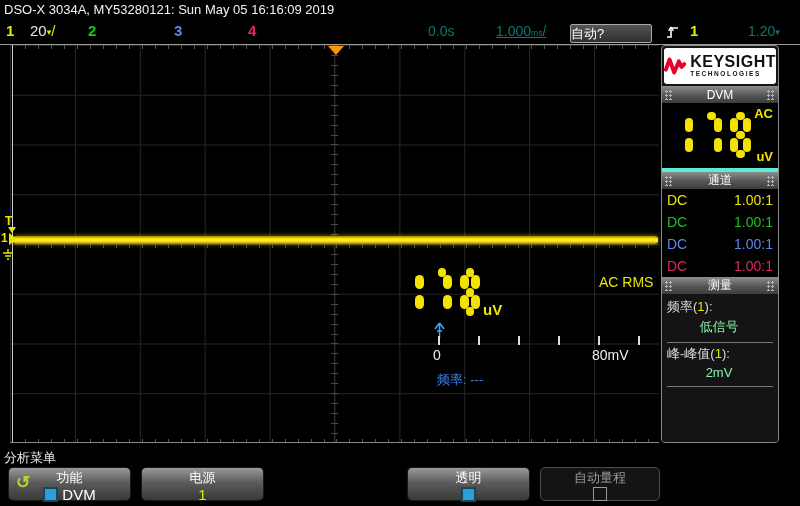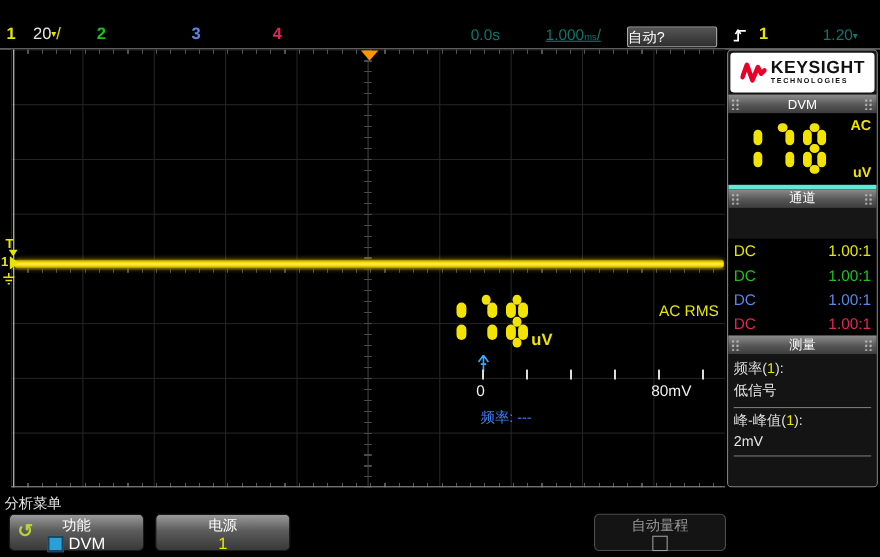--- a/index.html
+++ b/index.html
@@ -50,45 +50,45 @@
   .big-unit{left:483px;top:301px;color:#f2e400;font-size:15px;font-weight:bold;}
   .acrms{left:599px;top:274px;color:#e6e600;font-size:14px;}
   .meter-ticks{left:438px;top:336px;width:204px;height:9px;
     background-image:repeating-linear-gradient(to right,#ddd 0 2px,transparent 2px 40px);}
   .meter-zero{left:433px;top:347px;font-size:14px;color:#eee;}
   .meter-max{left:592px;top:347px;font-size:14px;color:#eee;}
   .freqline{left:437px;top:371px;font-size:13px;color:#3b82f6;}
   .cursor-arrow{left:433px;top:322px;}
 
   
-  .panel{left:661px;top:45px;width:137px;height:398px;background:#161616;
+  .panel{left:661px;top:45px;width:118px;height:398px;background:#161616;
     border:1px solid #8a8a8a;border-radius:4px;box-sizing:border-box;overflow:hidden;
     display:flex;flex-direction:column;}
   .logo-box{margin:2px;height:36px;background:#fff;border-radius:3px;display:flex;
     align-items:center;justify-content:center;gap:4px;}
   .logo-text{line-height:1;color:#111;}
   .logo-brand{font-size:16px;font-weight:bold;letter-spacing:.5px;}
   .logo-sub{font-size:6.5px;font-weight:bold;letter-spacing:1.55px;margin-top:1px;}
   .sect-head{height:17px;background:linear-gradient(#8d8d8d,#565656 55%,#3c3c3c);
     display:flex;align-items:center;justify-content:space-between;padding:0 3px;flex:0 0 auto;}
   .sect-title{flex:1;text-align:center;font-size:12px;color:#fff;}
   .grip{width:8px;height:10px;
     background-image:radial-gradient(circle at 1.5px 1.5px,#b5b5b5 1px,transparent 1.4px);
     background-size:4px 4px;}
   .dvm-disp{position:relative;height:65px;background:#000;border-bottom:4px solid #5eead4;flex:0 0 auto;}
   .dvm-disp .segwrap{position:absolute;left:16px;top:9px;}
   .dvm-ac{position:absolute;right:5px;top:3px;color:#f2e400;font-size:13px;font-weight:bold;}
   .dvm-uv{position:absolute;right:5px;bottom:4px;color:#f2e400;font-size:13px;font-weight:bold;}
-  .chan-rows{background:#000;flex:0 0 auto;margin-top:28px;}
+  .chan-rows{background:#000;flex:0 0 auto;}
   .chan-row{display:flex;justify-content:space-between;padding:2px 5px;font-size:14px;height:18px;align-items:center;}
   .meas-body{flex:1;background:#141414;padding:2px 5px 0 5px;font-size:13px;}
   .meas-row{border-bottom:1px solid #777;padding:2px 0 3px 0;}
   .meas-label{color:#ddd;}
   .meas-src{color:#e6e600;}
-  .meas-val{text-align:left;color:#e5e5e5;padding:2px 2px 3px 0;}
+  .meas-val{text-align:center;color:#86efac;padding:2px 2px 3px 0;}
 
   
   .autobtn{left:570px;top:24px;width:80px;height:17px;border:1px solid #aaa;border-radius:2px;
     background:linear-gradient(#555,#2e2e2e);color:#fff;font-size:13px;text-align:left;line-height:17px;}
 
   
   .menu-label{left:4px;top:449px;font-size:13px;color:#e5e5e5;}
   .softkey{position:absolute;top:467px;height:34px;width:123px;border-radius:5px;
     background:linear-gradient(#9a9a9a,#5c5c5c 45%,#393939);border:1px solid #1a1a1a;
     box-sizing:border-box;text-align:center;color:#fff;}
@@ -99,20 +99,21 @@
   .chk.empty{background:transparent;border:1px solid #9a9a9a;width:12px;height:12px;}
   .backicon{position:absolute;left:7px;top:4px;font-size:17px;font-weight:bold;color:#b8d430;}
 
   .yellow{color:#e6e600;} .white{color:#0f766e;}
 </style>
 </head>
 <body>
 
 <div id="screen">
 
+  <div class="abs titlebar">DSO-X 3034A, MY53280121: Sun May 05 16:16:09 2019</div>
 
   <div class="abs statusbar">
     <span class="abs chnum" style="left:6px;top:2px;">
       <span style="color: rgb(230, 230, 0);">1</span>
     </span>
     <span class="abs" style="left:30px;top:2px;font-size:15px;">
       <span style="color: #e5e5e5;">20</span><span class="scaleglyph" style="color: rgb(230, 230, 0);">▾</span><span style="color: rgb(230, 230, 0);">/</span>
     </span>
     <span class="abs chnum" style="left:88px;top:2px;">
       <span style="color: rgb(31, 193, 31);">2</span>
@@ -261,20 +262,26 @@
       </div>
   </div>
 
   <div class="softkey" style="left:274px;margin-top:45px;">
     <div class="t">模式</div>
     <div class="v">
         <span>AC RMS</span>
       </div>
   </div>
 
+  <div class="softkey" style="left:407px;">
+    <div class="t">透明</div>
+    <div class="v">
+        <span class="chk"></span>
+      </div>
+  </div>
 
   <div class="softkey disabled" style="left:540px;width:120px;">
     <div class="t">自动量程</div>
     <div class="v">
         <span class="chk empty"></span>
       </div>
   </div>
 
 </div>
 

